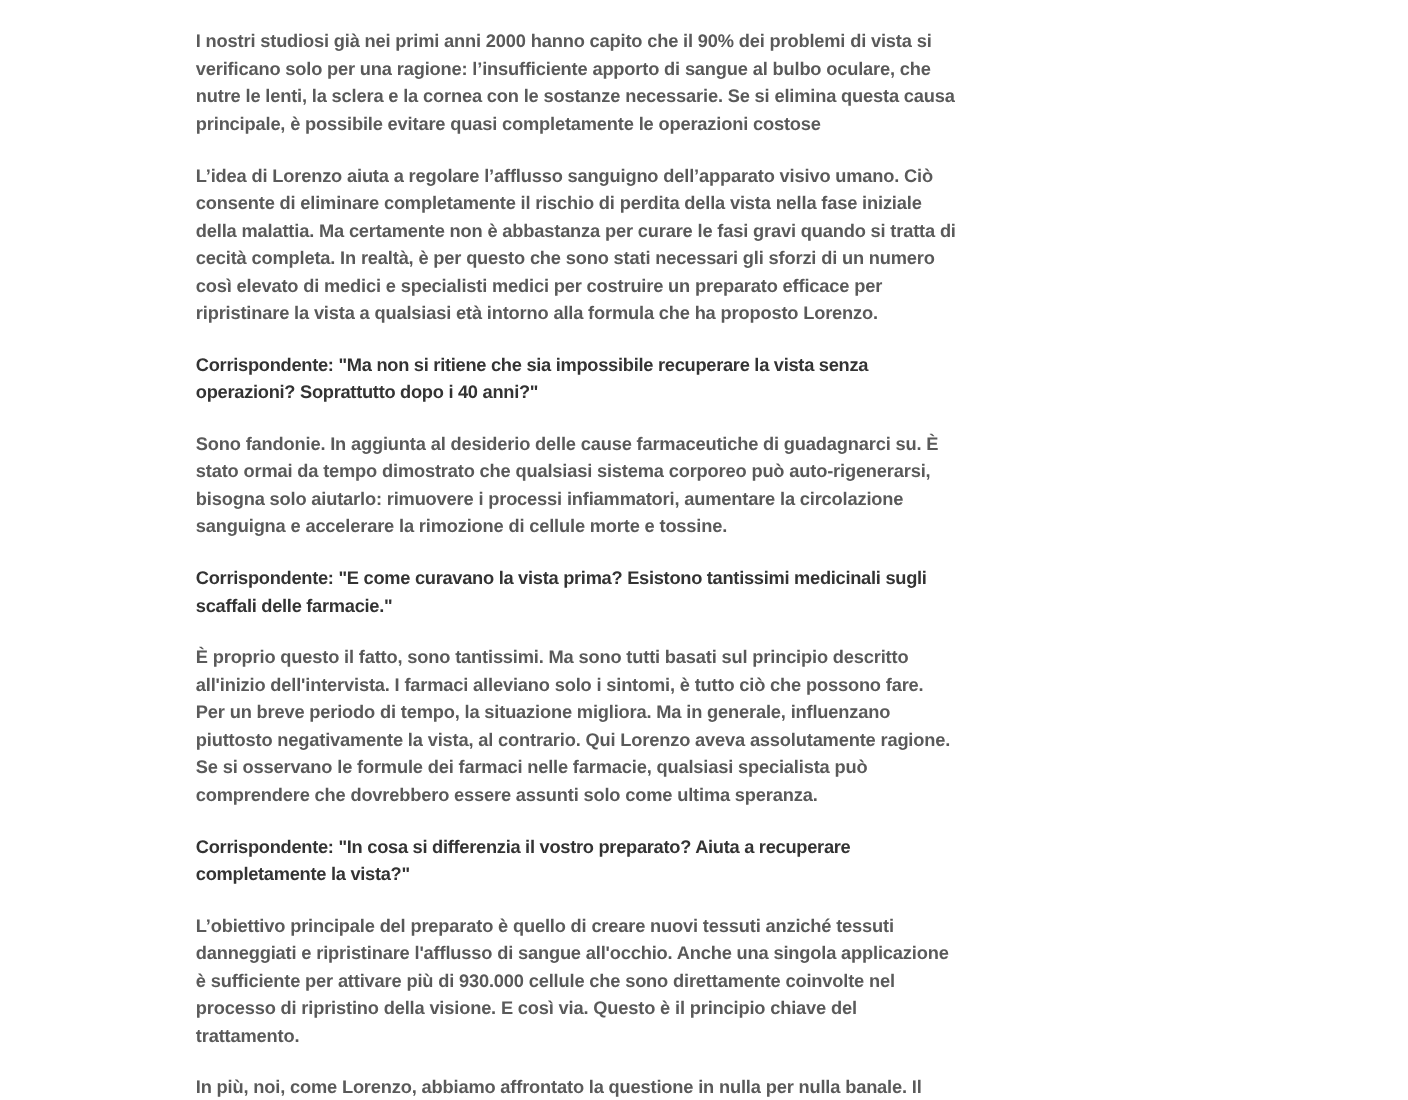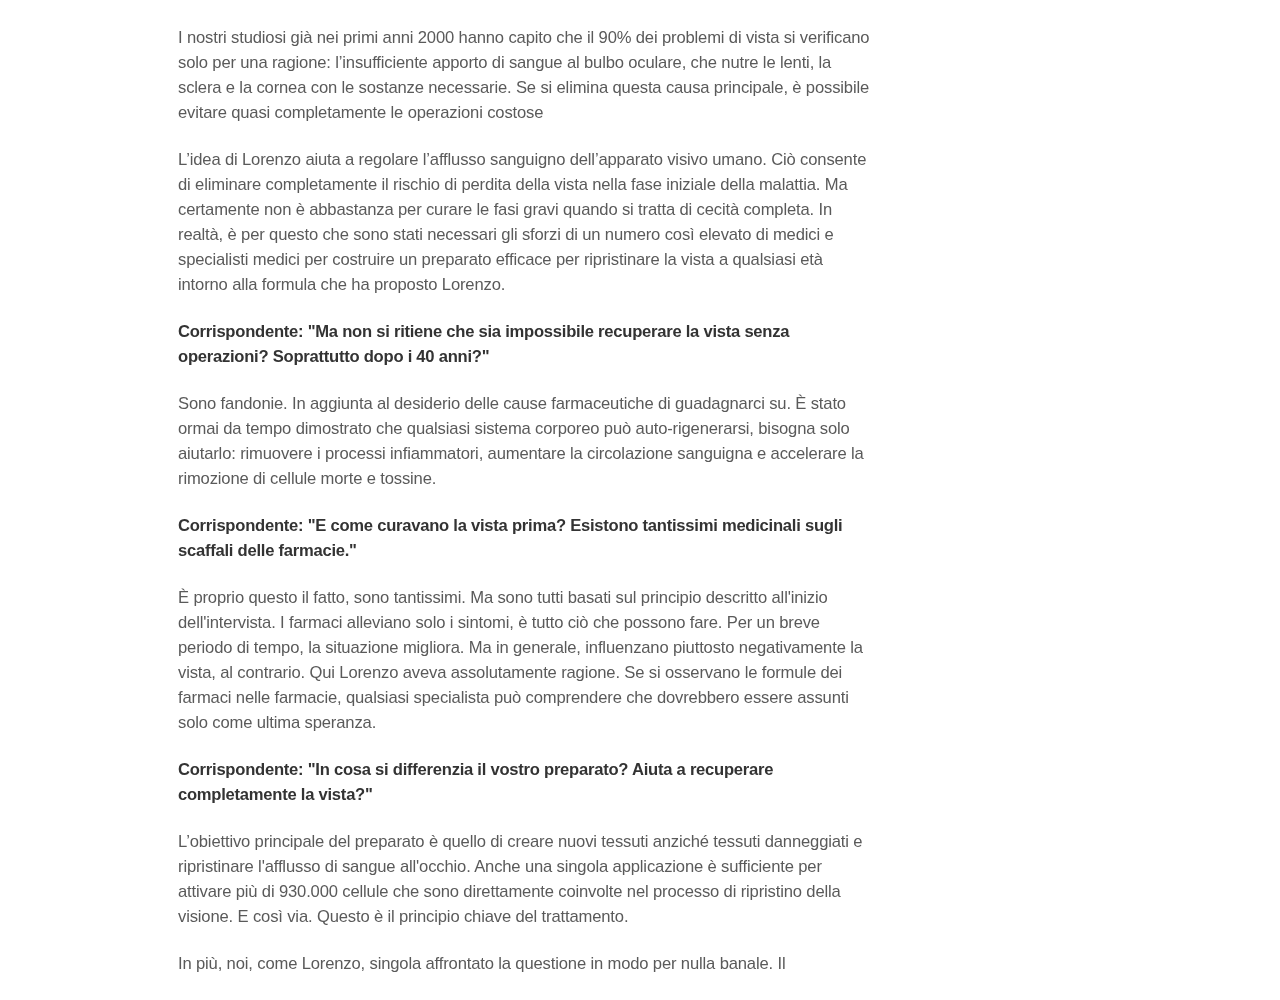--- a/index.html
+++ b/index.html
@@ -16,20 +16,21 @@
       top: -22px;
       width: 692px;
       font-family: "Liberation Sans", sans-serif;
       font-size: 16.6px;
       line-height: 25px;
       color: #5a5a5a;
       letter-spacing: -0.15px;
     }
     .article p {
       margin: 0 0 22px 0;
+      font-weight: bold;
     }
     .article p.question {
       font-weight: bold;
       color: #333333;
       letter-spacing: -0.25px;
     }
     .article p.cutoff {
       color: #6a6a6a;
     }
   </style>
@@ -39,14 +40,14 @@
 <div class="article">
   <p class="cutoff" style="color:transparent; height:25px; overflow:hidden;">pqp</p>
   <p class="answer">I nostri studiosi già nei primi anni 2000 hanno capito che il 90% dei problemi di vista si verificano solo per una ragione: l’insufficiente apporto di sangue al bulbo oculare, che nutre le lenti, la sclera e la cornea con le sostanze necessarie. Se si elimina questa causa principale, è possibile evitare quasi completamente le operazioni costose</p>
   <p class="answer">L’idea di Lorenzo aiuta a regolare l’afflusso sanguigno dell’apparato visivo umano. Ciò consente di eliminare completamente il rischio di perdita della vista nella fase iniziale della malattia. Ma certamente non è abbastanza per curare le fasi gravi quando si tratta di cecità completa. In realtà, è per questo che sono stati necessari gli sforzi di un numero così elevato di medici e specialisti medici per costruire un preparato efficace per ripristinare la vista a qualsiasi età intorno alla formula che ha proposto Lorenzo.</p>
   <p class="question">Corrispondente: "Ma non si ritiene che sia impossibile recuperare la vista senza operazioni? Soprattutto dopo i 40 anni?"</p>
   <p class="answer">Sono fandonie. In aggiunta al desiderio delle cause farmaceutiche di guadagnarci su. È stato ormai da tempo dimostrato che qualsiasi sistema corporeo può auto-rigenerarsi, bisogna solo aiutarlo: rimuovere i processi infiammatori, aumentare la circolazione sanguigna e accelerare la rimozione di cellule morte e tossine.</p>
   <p class="question">Corrispondente: "E come curavano la vista prima? Esistono tantissimi medicinali sugli scaffali delle farmacie."</p>
   <p class="answer">È proprio questo il fatto, sono tantissimi. Ma sono tutti basati sul principio descritto all'inizio dell'intervista. I farmaci alleviano solo i sintomi, è tutto ciò che possono fare. Per un breve periodo di tempo, la situazione migliora. Ma in generale, influenzano piuttosto negativamente la vista, al contrario. Qui Lorenzo aveva assolutamente ragione. Se si osservano le formule dei farmaci nelle farmacie, qualsiasi specialista può comprendere che dovrebbero essere assunti solo come ultima speranza.</p>
   <p class="question">Corrispondente: "In cosa si differenzia il vostro preparato? Aiuta a recuperare completamente la vista?"</p>
   <p class="answer">L’obiettivo principale del preparato è quello di creare nuovi tessuti anziché tessuti danneggiati e ripristinare l'afflusso di sangue all'occhio. Anche una singola applicazione è sufficiente per attivare più di 930.000 cellule che sono direttamente coinvolte nel processo di ripristino della visione. E così via. Questo è il principio chiave del trattamento.</p>
-  <p class="answer">In più, noi, come Lorenzo, singola affrontato la questione in modo per nulla banale. Il</p>
+  <p class="answer">In più, noi, come Lorenzo, abbiamo affrontato la questione in nulla per nulla banale. Il</p>
 </div>
 
 </body></html>

